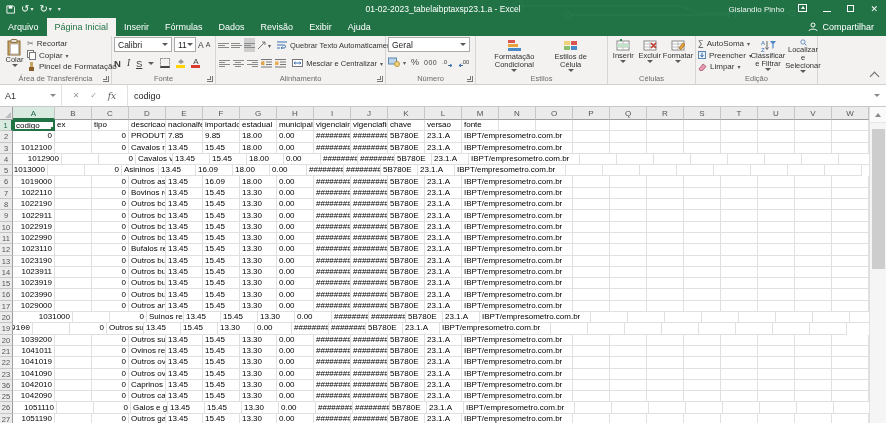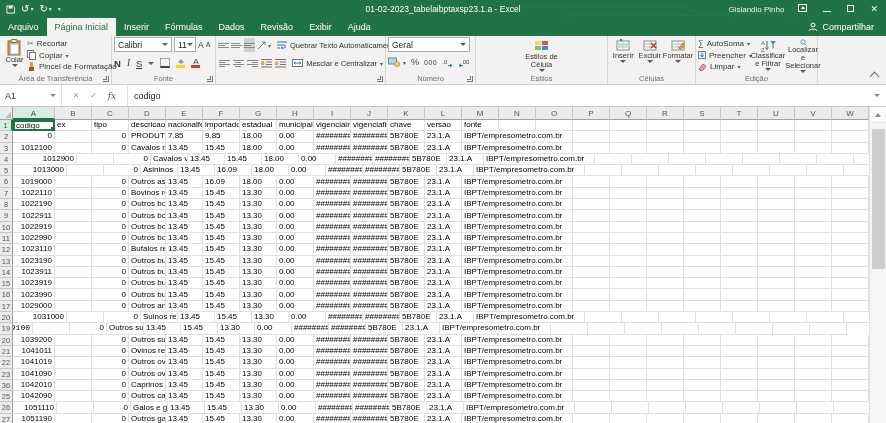--- a/index.html
+++ b/index.html
@@ -339,20 +339,21 @@
           <span class="sbtn" style="font-size:7.5px; margin-left:4px">
               <svg class="ic" width="11" height="8" viewBox="0 0 11 8">
                 <rect x="0.5" y="0.5" width="10" height="7" fill="#fff" stroke="#777"></rect>
                 <path d="M2 4 h7 M2 4 l1.5 -1.2 M2 4 l1.5 1.2 M9 4 l-1.5 -1.2 M9 4 l-1.5 1.2" stroke="#3a6fb0" fill="none"></path>
               </svg>
               <span>Mesclar e Centralizar</span>
               <span class="mini-arrow" style="color:#5a5a5a;font-size:6px">▾</span>
             </span>
         </div>
       </div>
+      <div class="grp-label">Alinhamento</div>
       <div class="launcher"></div>
     </div>
 
     <div class="grp" style="width:90px">
       <div class="grp-body" style="flex-direction:column; gap:2px">
         <div class="combo" style="width:82px">
             <span>Geral</span>
             <span class="arrow"></span>
           </div>
         <div class="icnrow" style="gap:5px">
@@ -378,20 +379,29 @@
               </svg>
             </span>
         </div>
       </div>
       <div class="grp-label">Número</div>
       <div class="launcher"></div>
     </div>
 
     <div class="grp" style="width:132px">
       <div class="grp-body" style="justify-content:space-evenly">
+        <div class="bigbtn" style="width:44px">
+          <svg width="15" height="14" viewBox="0 0 15 14">
+              <rect x="1" y="1" width="7" height="3" fill="#d9534f"></rect>
+              <rect x="1" y="5" width="10" height="3" fill="#e8a33d"></rect>
+              <rect x="1" y="9" width="13" height="3" fill="#4a89c8"></rect>
+            </svg>
+          <span style="width:44px">Formatação Condicional</span>
+          <span class="arrow"></span>
+        </div>
         <div class="bigbtn" style="width:40px">
           <svg width="15" height="14" viewBox="0 0 15 14">
               <rect x="1" y="2" width="6" height="4" fill="#f0d27a"></rect>
               <rect x="8" y="2" width="6" height="4" fill="#d9534f"></rect>
               <rect x="1" y="7" width="6" height="4" fill="#8cc06e"></rect>
               <rect x="8" y="7" width="6" height="4" fill="#4a89c8"></rect>
             </svg>
           <span style="width:40px">Estilos de Célula</span>
           <span class="arrow"></span>
         </div>
@@ -606,21 +616,21 @@
         <div class="cell" style="width: 37px;"></div>
         <div class="cell" style="width: 37px;"></div>
         <div class="cell" style="width: 37px;"></div>
         <div class="cell" style="width: 37px;"></div>
         <div class="cell" style="width: 37px;"></div>
         <div class="cell" style="width: 37px;"></div>
         <div class="cell" style="width: 37px;"></div>
       </div>
       <div class="grid-row">
         <div class="rowh">4</div>
-        <div class="cell r" style="width: 64px;">1012900</div>
+        <div class="cell r" style="width: 49px;">1012900</div>
         <div class="cell" style="width: 37px;"></div>
         <div class="cell r" style="width: 37px;">0</div>
         <div class="cell" style="width: 37px;">Cavalos vi</div>
         <div class="cell" style="width: 37px;">13.45</div>
         <div class="cell" style="width: 37px;">15.45</div>
         <div class="cell" style="width: 37px;">18.00</div>
         <div class="cell" style="width: 37px;">0.00</div>
         <div class="cell" style="width: 37px;">########</div>
         <div class="cell" style="width: 37px;">########</div>
         <div class="cell" style="width: 37px;">5B780E</div>
@@ -634,21 +644,21 @@
         <div class="cell" style="width: 37px;"></div>
         <div class="cell" style="width: 37px;"></div>
         <div class="cell" style="width: 37px;"></div>
         <div class="cell" style="width: 37px;"></div>
         <div class="cell" style="width: 37px;"></div>
         <div class="cell" style="width: 37px;"></div>
         <div class="cell" style="width: 37px;"></div>
       </div>
       <div class="grid-row">
         <div class="rowh">5</div>
-        <div class="cell r" style="width: 54px;">1013000</div>
+        <div class="cell r" style="width: 35px;">1013000</div>
         <div class="cell" style="width: 37px;"></div>
         <div class="cell r" style="width: 37px;">0</div>
         <div class="cell" style="width: 37px;">Asininos</div>
         <div class="cell" style="width: 37px;">13.45</div>
         <div class="cell" style="width: 37px;">16.09</div>
         <div class="cell" style="width: 37px;">18.00</div>
         <div class="cell" style="width: 37px;">0.00</div>
         <div class="cell" style="width: 37px;">########</div>
         <div class="cell" style="width: 37px;">########</div>
         <div class="cell" style="width: 37px;">5B780E</div>
@@ -998,21 +1008,21 @@
         <div class="cell" style="width: 37px;"></div>
         <div class="cell" style="width: 37px;"></div>
         <div class="cell" style="width: 37px;"></div>
         <div class="cell" style="width: 37px;"></div>
         <div class="cell" style="width: 37px;"></div>
         <div class="cell" style="width: 37px;"></div>
         <div class="cell" style="width: 37px;"></div>
       </div>
       <div class="grid-row">
         <div class="rowh">20</div>
-        <div class="cell r" style="width: 54px;">1031000</div>
+        <div class="cell r" style="width: 54px; margin-left: 6px;">1031000</div>
         <div class="cell" style="width: 37px;"></div>
         <div class="cell r" style="width: 37px;">0</div>
         <div class="cell" style="width: 37px;">Suinos rep</div>
         <div class="cell" style="width: 37px;">13.45</div>
         <div class="cell" style="width: 37px;">15.45</div>
         <div class="cell" style="width: 37px;">13.30</div>
         <div class="cell" style="width: 37px;">0.00</div>
         <div class="cell" style="width: 37px;">########</div>
         <div class="cell" style="width: 37px;">########</div>
         <div class="cell" style="width: 37px;">5B780E</div>

